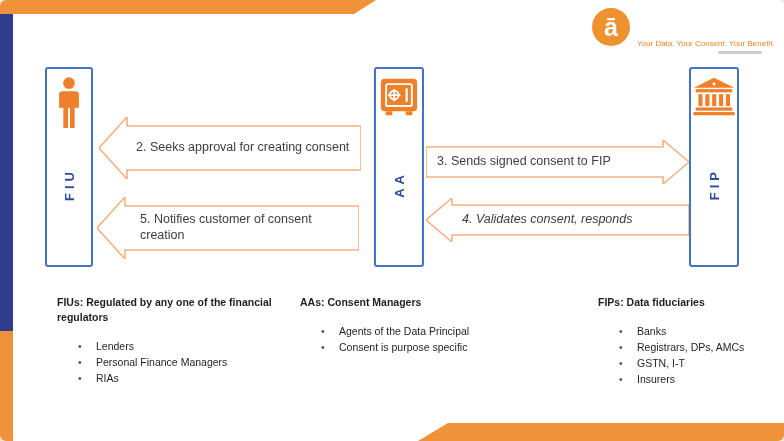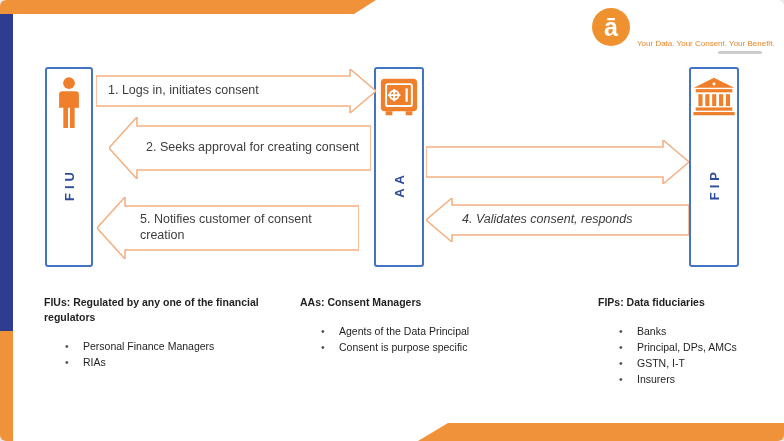--- a/index.html
+++ b/index.html
@@ -35,32 +35,32 @@
          letter-spacing:4px;color:#2E4C9E;}
 
   
   .arrow{position:absolute;}
   .arrow svg{position:absolute;left:0;top:0;}
   .arrow polygon{fill:#ffffff;stroke:#F4B183;stroke-width:1.6;}
   .arrow-text{position:absolute;top:0;bottom:0;display:flex;align-items:center;
               font-size:12.5px;color:#3d3d3d;line-height:1.25;}
   #arrow-1{left:96px;top:69px;width:280px;height:44px;}
   #arrow-1 .arrow-text{left:12px;right:30px;}
-  #arrow-2{left:109px;top:117px;width:262px;height:62px;}
+  #arrow-2{left:99px;top:117px;width:262px;height:62px;}
   #arrow-2 .arrow-text{left:37px;right:10px;}
   #arrow-3{left:426px;top:140px;width:263px;height:44px;}
   #arrow-3 .arrow-text{left:11px;right:30px;}
   #arrow-4{left:426px;top:198px;width:263px;height:44px;}
   #arrow-4 .arrow-text{left:36px;right:8px;font-style:italic;}
   #arrow-5{left:97px;top:197px;width:262px;height:62px;}
   #arrow-5 .arrow-text{left:37px;right:10px;margin-left:6px;}
 
   
   .legend-col{position:absolute;top:295px;font-size:10.5px;color:#1f1f1f;line-height:1.42;}
-  #legend-fiu{left:44px;width:240px;}
+  #legend-fiu{left:57px;width:240px;}
   #legend-aa{left:300px;width:252px;}
   #legend-fip{left:598px;width:175px;}
   .legend-heading{font-weight:bold;margin-bottom:3px;}
   .legend-col ul{list-style:none;margin:14px;padding:0;}
   .legend-col li{position:relative;padding-left:25px;margin-bottom:1px;}
   .legend-col li::before{content:"\2022";position:absolute;left:7px;color:#555;}
 </style>
 </head>
 <body>
 
@@ -120,73 +120,69 @@
         <rect x="37" y="19" width="4.5" height="13"></rect>
         <rect x="4" y="33.5" width="40" height="3.5"></rect>
         <rect x="1.5" y="38.5" width="45" height="3.5"></rect>
       </svg>
     </div>
     <div class="entity-label">
       <span class="vtext">FIP</span>
     </div>
   </div>
 
-  <div class="arrow" id="arrow-1">
-    <svg width="280" height="44" viewBox="0 0 280 44">
-      <polygon points="0,7 254,7 254,0 280,22 254,44 254,37 0,37"></polygon>
-    </svg>
-    <span class="arrow-text">1. Logs in, initiates consent</span>
-  </div>
 
   <div class="arrow" id="arrow-2">
     <svg width="262" height="62" viewBox="0 0 262 62">
       <polygon points="28,9 262,9 262,53 28,53 28,62 0,31 28,0"></polygon>
     </svg>
     <span class="arrow-text">2. Seeks approval for creating consent</span>
   </div>
 
   <div class="arrow" id="arrow-3">
     <svg width="263" height="44" viewBox="0 0 263 44">
       <polygon points="0,7 237,7 237,0 263,22 237,44 237,37 0,37"></polygon>
     </svg>
+    <span class="arrow-text">3. Sends signed consent to FIP</span>
   </div>
 
   <div class="arrow" id="arrow-4">
     <svg width="263" height="44" viewBox="0 0 263 44">
       <polygon points="26,7 263,7 263,37 26,37 26,44 0,22 26,0"></polygon>
     </svg>
     <span class="arrow-text">4. Validates consent, responds</span>
   </div>
 
   <div class="arrow" id="arrow-5">
     <svg width="262" height="62" viewBox="0 0 262 62">
       <polygon points="28,9 262,9 262,53 28,53 28,62 0,31 28,0"></polygon>
     </svg>
     <span class="arrow-text">5. Notifies customer of consent creation</span>
   </div>
 
   <div class="legend-col" id="legend-fiu">
     <div class="legend-heading">FIUs: Regulated by any one of the financial regulators</div>
     <ul>
+      <li>Lenders</li>
       <li>Personal Finance Managers</li>
       <li>RIAs</li>
     </ul>
   </div>
 
   <div class="legend-col" id="legend-aa">
     <div class="legend-heading">AAs: Consent Managers</div>
     <ul>
       <li>Agents of the Data Principal</li>
       <li>Consent is purpose specific</li>
     </ul>
   </div>
 
   <div class="legend-col" id="legend-fip">
     <div class="legend-heading">FIPs: Data fiduciaries</div>
     <ul>
       <li>Banks</li>
-      <li>Principal, DPs, AMCs</li>
+      <li>Registrars, DPs, AMCs</li>
       <li>GSTN, I-T</li>
       <li>Insurers</li>
     </ul>
   </div>
 
 </div>
 
 </body></html>

